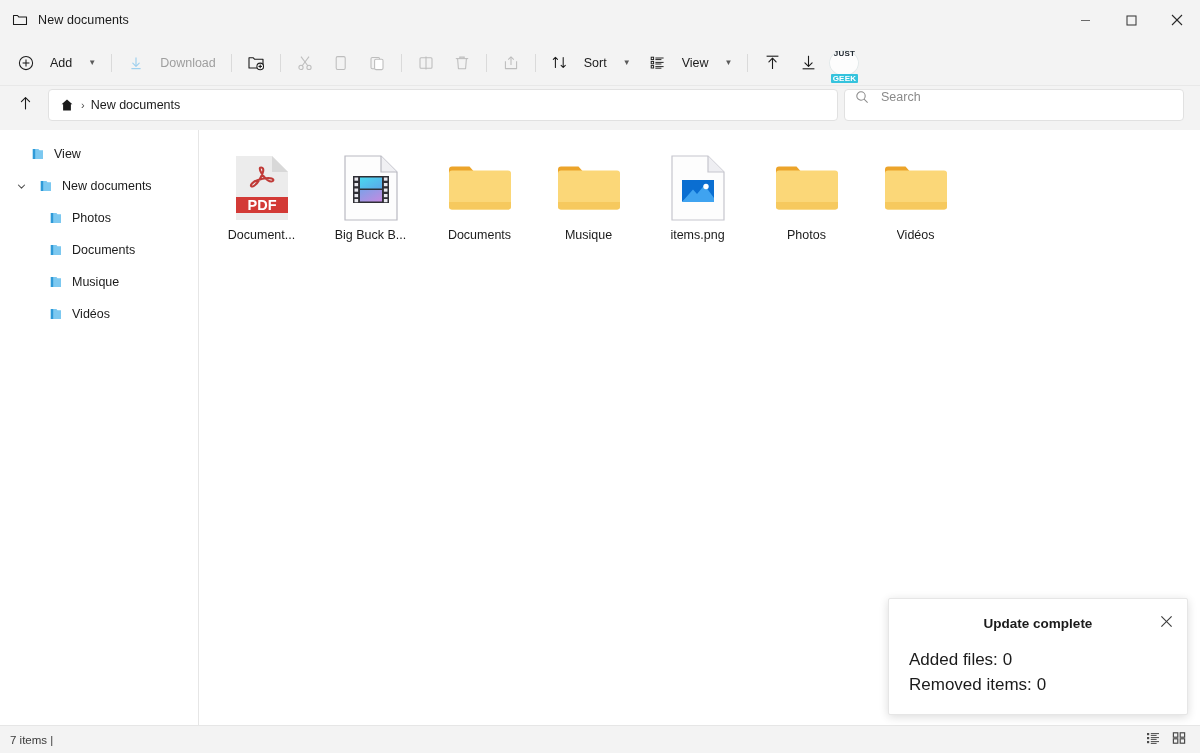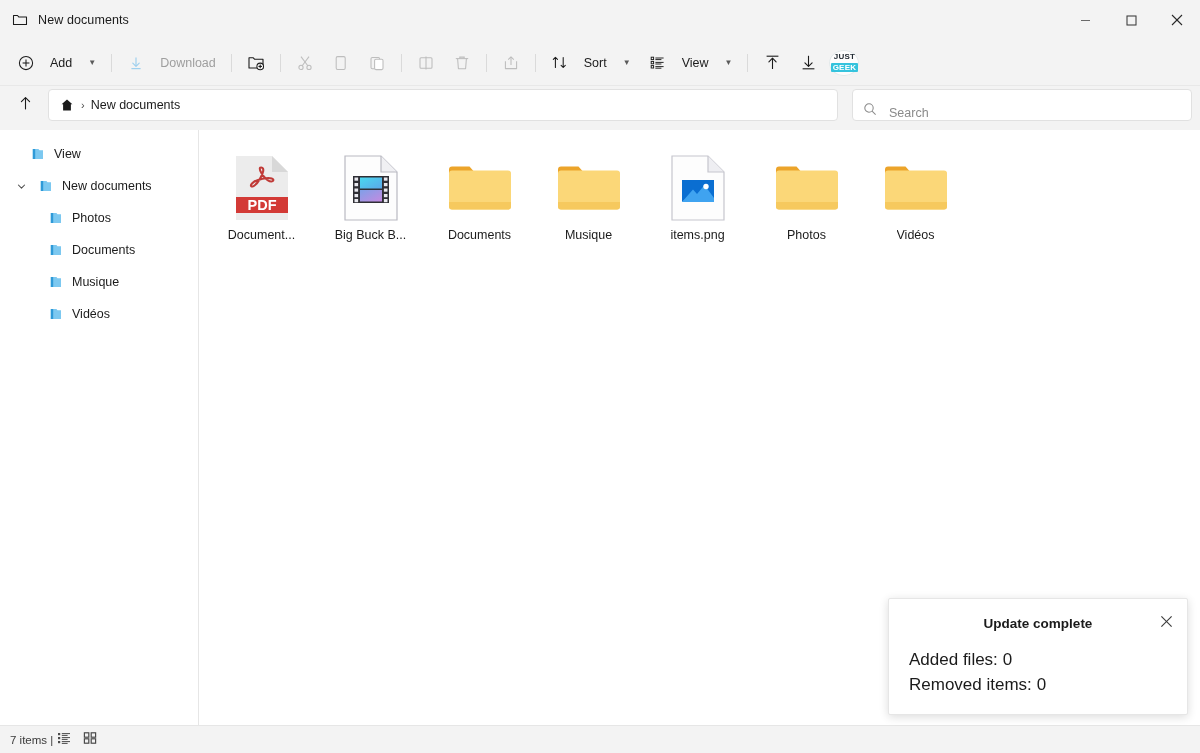--- a/index.html
+++ b/index.html
@@ -38,21 +38,21 @@
   }
   .cbtn.disabled { color: #9e9e9e; }
   .cbtn .ico { width: 18px; height: 18px; display: flex; align-items: center; justify-content: center; }
   .cbtn .ico svg { display: block; }
   .chev { font-size: 8px; color: #5a5a5a; margin-left: 1px; line-height: 1; }
   .sep { width: 1px; height: 18px; background: #dadada; margin: 0 6px; flex: 0 0 1px; }
   .iconbtn { width: 36px; height: 32px; border-radius: 4px; display: flex; align-items: center; justify-content: center; }
   .iconbtn svg { display: block; }
   .logo-badge {
     width: 30px; height: 26px; display: flex; flex-direction: column;
-    align-items: center; justify-content: center; gap: 2px;
+    align-items: center; gap: 16px;
     border-radius: 50%; background: #fdfdfd;
     box-shadow: 0 0 0 1px #e3e9ea inset;
   }
   .logo-top { font-size: 8px; font-weight: bold; color: #222b33; letter-spacing: .2px; line-height: 8px; font-family: "Liberation Sans", sans-serif; }
   .logo-bot { font-size: 8px; font-weight: bold; color: #ffffff; background: #35c3dd; letter-spacing: .2px; line-height: 9px; padding: 0 2px; border-radius: 1px; }
 
   
   .addressrow {
     height: 44px; flex: 0 0 44px; background: #f3f3f3;
     display: flex; align-items: center; padding: 0 8px 6px 8px; gap: 6px;
@@ -62,21 +62,21 @@
     flex: 1 1 auto; height: 32px; background: #ffffff; border: 1px solid #e1e1e1;
     border-radius: 4px; display: flex; align-items: center; padding: 0 10px; gap: 6px;
     max-width: 790px;
   }
   .crumb-home { width: 16px; height: 16px; display: flex; align-items: center; justify-content: center; }
   .crumb-sep { font-size: 11px; color: #4a4a4a; }
   .crumb-text { font-size: 12.5px; color: #1b1b1b; }
   .searchbox {
     width: 340px; flex: 0 0 340px; height: 32px; background: #ffffff;
     border: 1px solid #e1e1e1; border-radius: 4px;
-    display: flex; align-items: flex-end; padding: 0 10px; gap: 12px; margin-left: 8px;
+    display: flex; align-items: flex-start; padding: 0 10px; gap: 12px;
   }
   .search-input { border: 0; outline: 0; font-size: 12.5px; color: #5b5b5b; background: transparent; width: 100%; font-family: "Liberation Sans", sans-serif; }
   .search-input::placeholder { color: #8a8a8a; }
 
   
   .body { flex: 1 1 auto; display: flex; min-height: 0; background: #ffffff; }
   .sidebar {
     width: 199px; flex: 0 0 199px; background: #ffffff;
     border-right: 1px solid #e6e6e6; padding-top: 8px; overflow: hidden;
   }
@@ -97,21 +97,21 @@
   }
   .gicon { width: 72px; height: 68px; display: flex; align-items: center; justify-content: center; }
   .glabel {
     font-size: 12.5px; color: #1b1b1b; margin-top: 6px; max-width: 104px;
     text-align: center; white-space: nowrap; overflow: hidden; text-overflow: ellipsis;
   }
 
   
   .statusbar {
     height: 28px; flex: 0 0 28px; background: #f3f3f3; border-top: 1px solid #e6e6e6;
-    display: flex; align-items: center; padding: 0 10px; 
+    display: flex; align-items: center; padding: 0 10px; justify-content: space-between;
   }
   .status-text { font-size: 11.5px; color: #3a3a3a; }
   .view-toggles { display: flex; gap: 4px; align-items: center; }
   .vbtn { width: 22px; height: 20px; display: flex; align-items: center; justify-content: center; border-radius: 3px; }
 
   
   .toast {
     position: absolute; left: 888px; top: 598px; width: 300px; height: 117px;
     background: #ffffff; border: 1px solid #e6e6e6; border-radius: 2px;
     box-shadow: 0 2px 10px rgba(0,0,0,.14);

